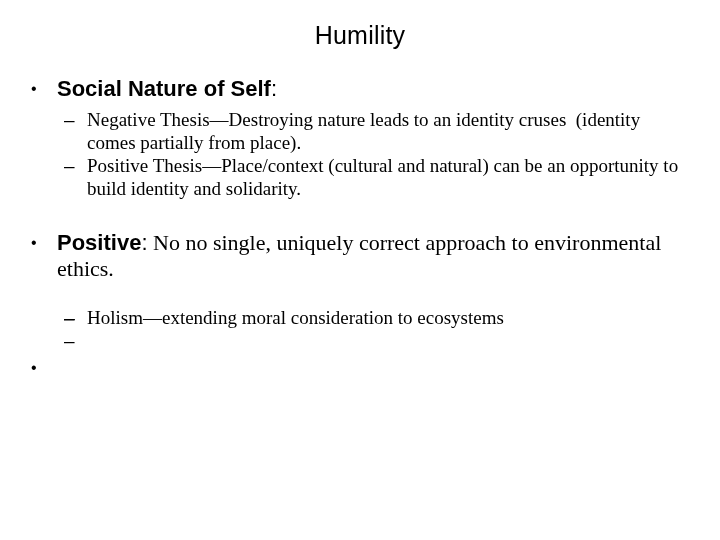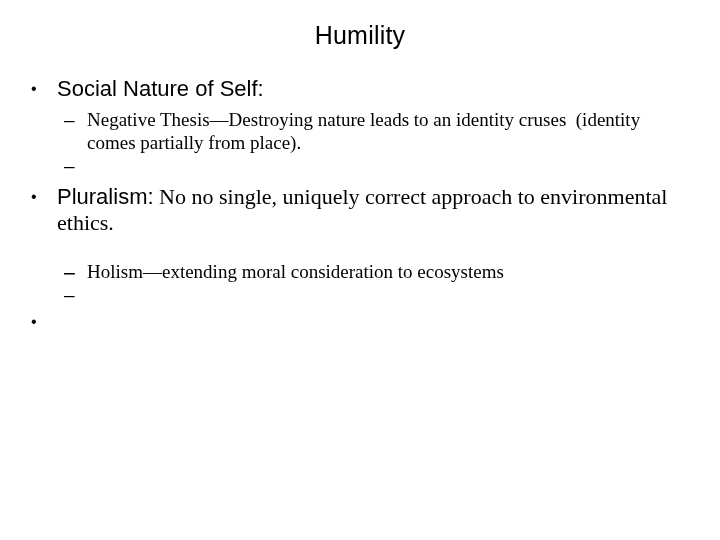--- a/index.html
+++ b/index.html
@@ -55,21 +55,21 @@
     font-weight: 400;
   }
   .lvl1 .marker {
     position: absolute;
     left: 31px;
     top: 0;
     font-size: 16px;
     line-height: 26px;
   }
   .lvl1 .lvl1-lead {
-    font-weight: 400;
+    font-weight: 700;
   }
   .lvl1 .lvl1-colon {
     font-weight: 400;
   }
 
   
   .lvl2-group {
     margin-top: 2px;
   }
   .lvl2 {
@@ -115,28 +115,29 @@
 
     <div class="gap-sm"></div>
 
     <div class="lvl2-group">
       <div class="lvl2">
         <span class="marker">–</span>
         <span class="nowrap-keep">Negative Thesis—Destroying nature leads to an identity cruses  (identity comes partially from place).</span>
       </div>
       <div class="lvl2">
         <span class="marker">–</span>
+        <span class="nowrap-keep">Positive Thesis—Place/context (cultural and natural) can be an opportunity to build identity and solidarity.</span>
       </div>
     </div>
 
     <div class="gap-xl"></div>
 
     <div class="lvl1">
       <span class="marker">•</span>
-      <span class="lvl1-lead">Pluralism</span><span class="lvl1-colon">:</span><span class="nowrap-keep"> No no single, uniquely correct approach to environmental ethics.</span>
+      <span class="lvl1-lead">Positive</span><span class="lvl1-colon">:</span><span class="nowrap-keep"> No no single, uniquely correct approach to environmental ethics.</span>
     </div>
 
     <div class="gap-md"></div>
 
     <div class="lvl2-group">
       <div class="lvl2">
         <span class="marker">–</span>
       </div>
       <div class="lvl2">
         <span class="marker">–</span>

